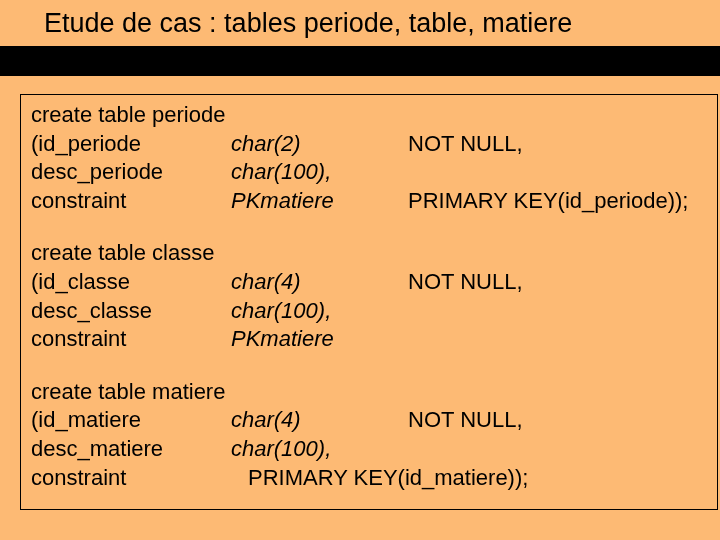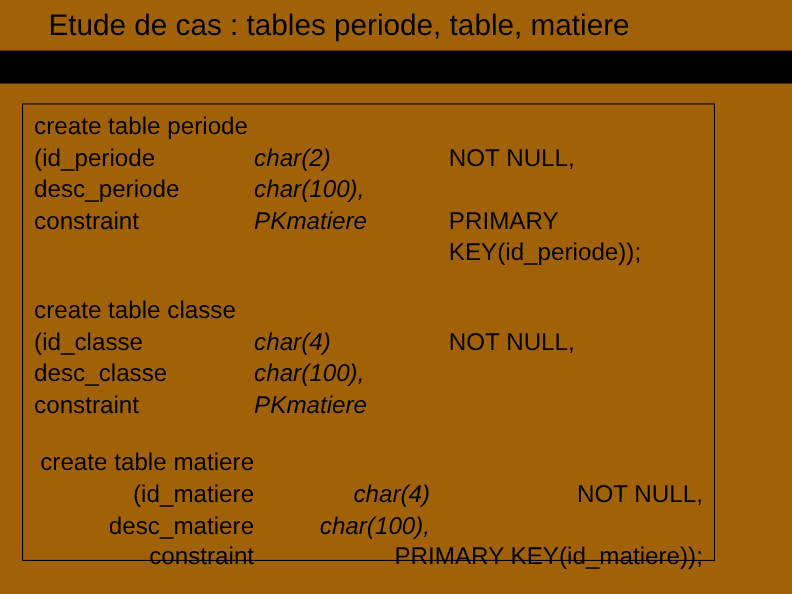--- a/index.html
+++ b/index.html
@@ -8,21 +8,21 @@
     width: 720px;
     height: 540px;
     background: #fff;
     font-family: Arial, Helvetica, sans-serif;
     overflow: hidden;
   }
   .slide {
     width: 720px;
     height: 540px;
     position: relative;
-    background: #a16207;
+    background: #fdba74;
   }
   .title-wrap {
     position: relative;
     height: 80px;
   }
   .title {
     position: absolute;
     top: 8px;
     left: 44px;
     font-size: 27px;
@@ -34,32 +34,31 @@
     top: 46px;
     left: 0;
     width: 720px;
     height: 30px;
     background: #000;
   }
   .code-box {
     position: absolute;
     top: 94px;
     left: 20px;
-    width: 630px;
+    width: 698px;
     height: 416px;
     border: 1px solid #000;
     box-sizing: border-box;
     padding: 6px 10px 6px 10px;
   }
   .block {
     margin-bottom: 24px;
   }
   .block:last-child {
     margin-bottom: 0;
-    text-align: right;
   }
   .row {
     display: flex;
     font-size: 22px;
     color: #000;
     line-height: 1.3;
   }
   .c1 { width: 200px; flex-shrink: 0; }
   .c2 { width: 160px; flex-shrink: 0; font-style: italic; }
   .c3 { flex: 1; margin-left: 17px; }

